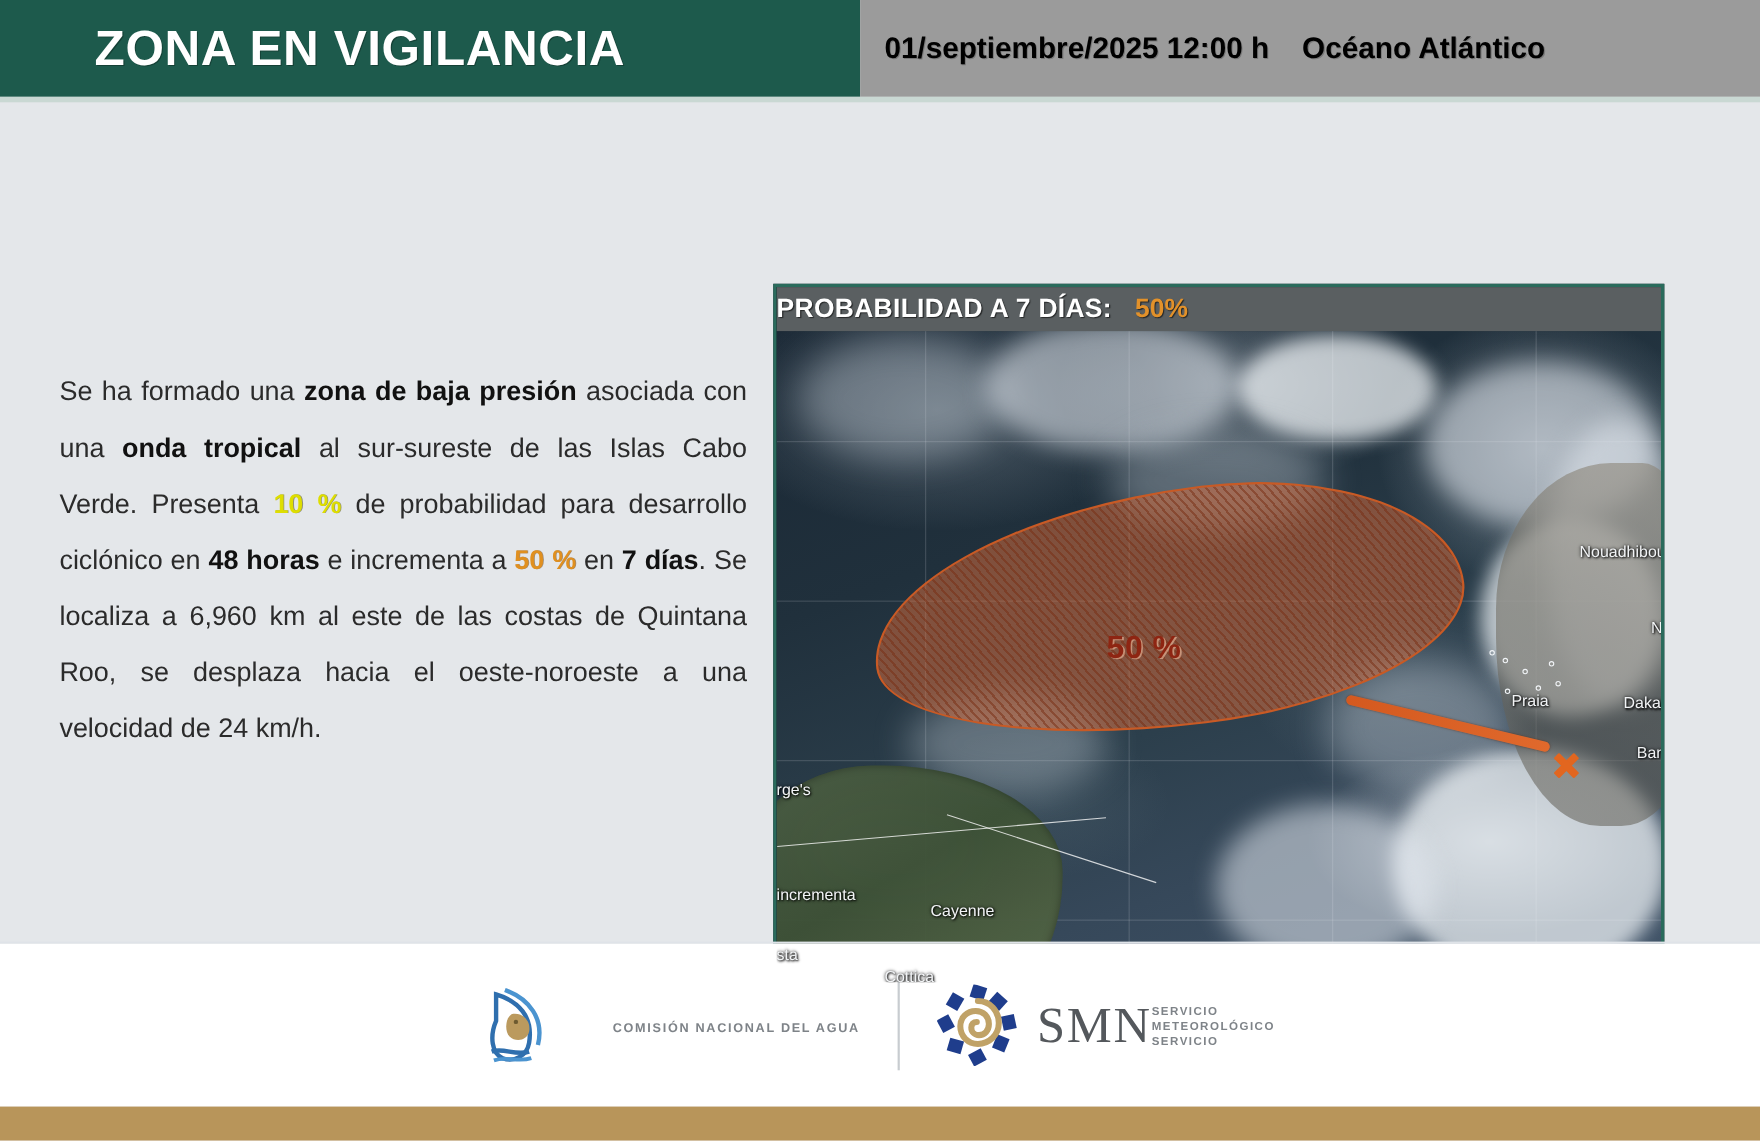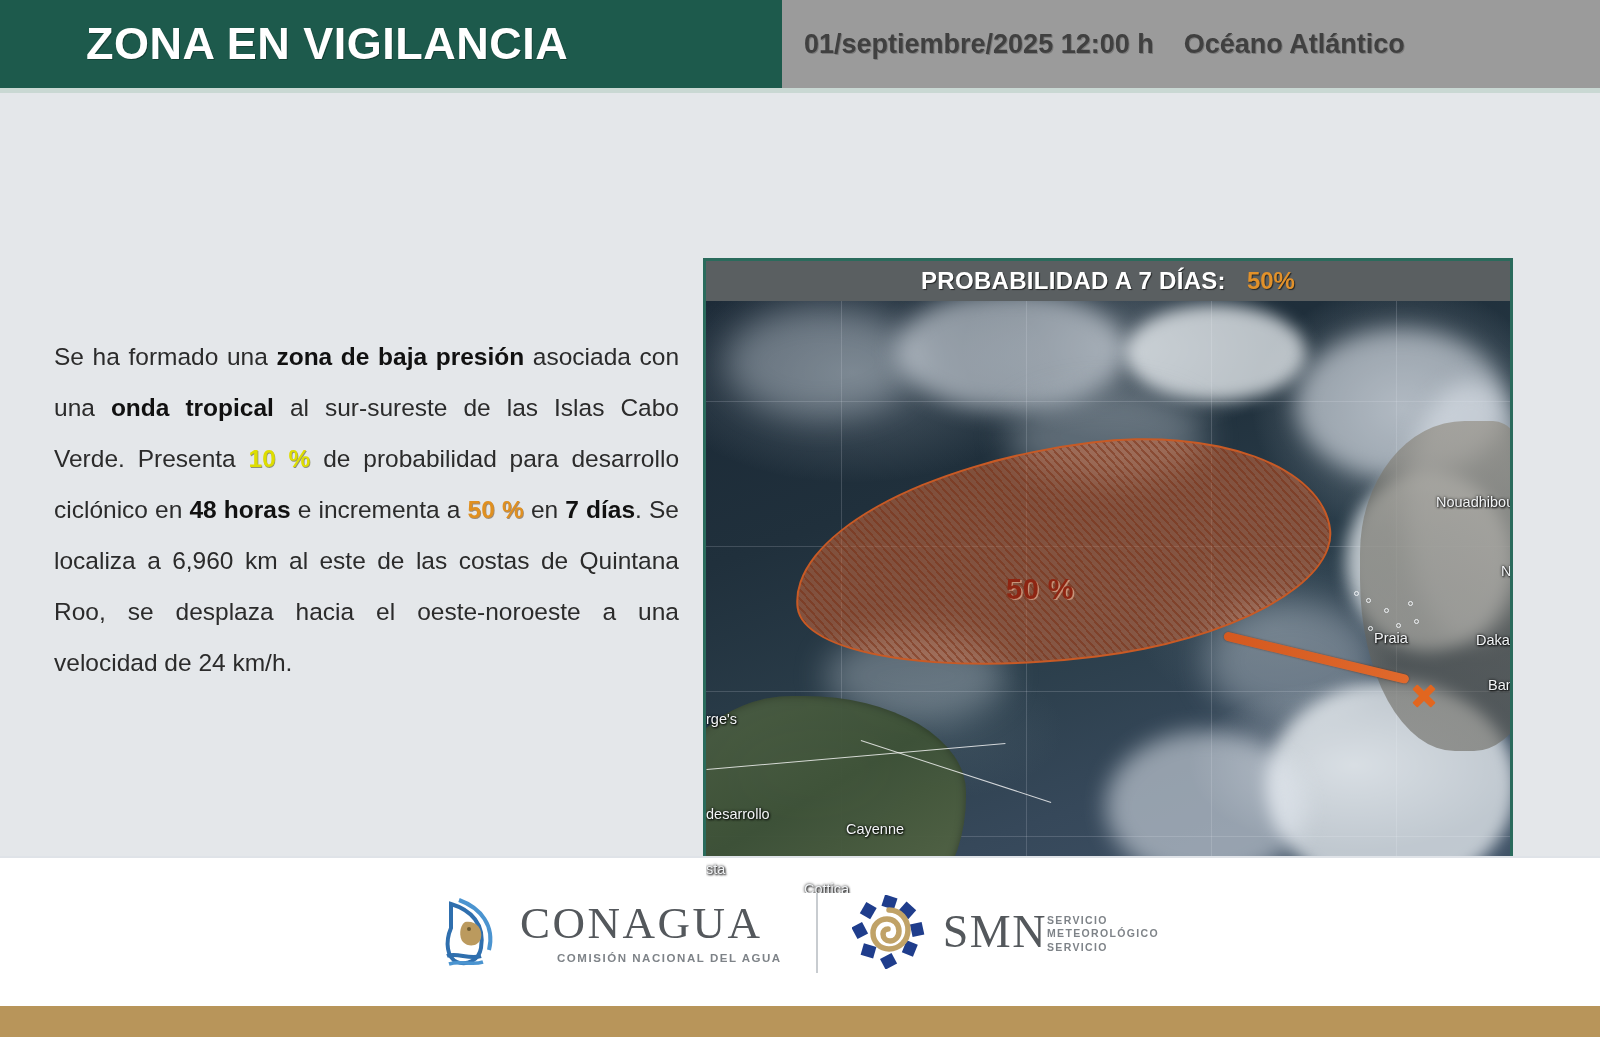--- a/index.html
+++ b/index.html
@@ -43,21 +43,21 @@
   }
   .header-meta-block {
     flex:1; height:88px;
     background:#9b9b9b;
     display:flex;
     align-items:center;
     padding-left:22px;
     gap:30px;
   }
   .header-meta-text {
-    color:#404040;
+    color:#000000;
     font-size:27px;
     font-weight:bold;
     white-space:nowrap;
     text-shadow:1px 1px 0 rgba(0,0,0,0.22);
   }
   .header-underline {
     position:absolute;
     top:88px; left:0;
     width:1600px; height:5px;
     background:#c9d8d3;
@@ -106,21 +106,21 @@
     border:3px solid #2a6b5c;
     background:#101820;
     overflow:hidden;
   }
   .map-banner {
     position:absolute; top:0; left:0;
     width:100%; height:40px;
     background:#5a5f61;
     display:flex;
     align-items:center;
-    justify-content:center;
+    justify-content:flex-start;
     gap:9px;
     z-index:9;
   }
   .map-banner-label {
     color:#ffffff;
     font-size:24px;
     font-weight:bold;
     letter-spacing:0.3px;
     text-shadow:1px 1px 1px rgba(0,0,0,0.6);
   }
@@ -403,21 +403,21 @@
         <div class="map-dot" style="left:708px; top:318px;"></div>
         <div class="map-dot" style="left:662px; top:325px;"></div>
         <div class="map-dot" style="left:690px; top:322px;"></div>
 
         <div class="map-label" style="left:730px; top:193px;">Nouadhibou</div>
         <div class="map-label" style="left:795px; top:262px;">N</div>
         <div class="map-label" style="left:668px; top:329px;">Praia</div>
         <div class="map-label" style="left:770px; top:331px;">Dakar</div>
         <div class="map-label" style="left:782px; top:376px;">Banj</div>
         <div class="map-label" style="left:0px;   top:390px;margin-top:20px;">rge's</div>
-        <div class="map-label" style="left:0px;   top:505px;">desarrollo</div>
+        <div class="map-label" style="left:0px;   top:505px;">incrementa</div>
         <div class="map-label" style="left:140px; top:520px;">Cayenne</div>
         <div class="map-label" style="left:98px;  top:580px;">Cottica</div>
         <div class="map-label" style="left:0px;   top:560px;">sta</div>
 
       </div>
     </div>
   </div>
 
   <div class="footer-sep"></div>
   <div class="footer">
@@ -427,21 +427,20 @@
         <svg width="62" height="76" viewBox="0 0 62 76">
           <path d="M10 10 C30 16, 44 30, 40 54 C38 66, 26 72, 16 68 C6 64, 4 48, 10 34 Z" fill="none" stroke="#2f6fae" stroke-width="4"></path>
           <path d="M18 6 C40 14, 54 32, 48 56" fill="none" stroke="#4b94d0" stroke-width="4"></path>
           <path d="M24 28 C34 26, 42 34, 40 44 C38 52, 28 54, 22 48 C18 44, 18 32, 24 28 Z" fill="#bb9a5e"></path>
           <circle cx="28" cy="35" r="2" fill="#6d5a30"></circle>
           <path d="M6 62 C16 58, 28 66, 40 62" fill="none" stroke="#2f6fae" stroke-width="4"></path>
           <path d="M8 70 C20 66, 30 72, 42 68" fill="none" stroke="#4b94d0" stroke-width="3.5"></path>
         </svg>
       </div>
       <div class="conagua-text-wrap">
-        <span class="conagua-name">CONAGUA</span>
         <span class="conagua-sub">COMISIÓN NACIONAL DEL AGUA</span>
       </div>
     </div>
 
     <div class="logo-divider"></div>
 
     <div class="logo-group">
       <div class="smn-mark">
         <svg width="74" height="74" viewBox="0 0 74 74">
           <g fill="#1f3d8c">

